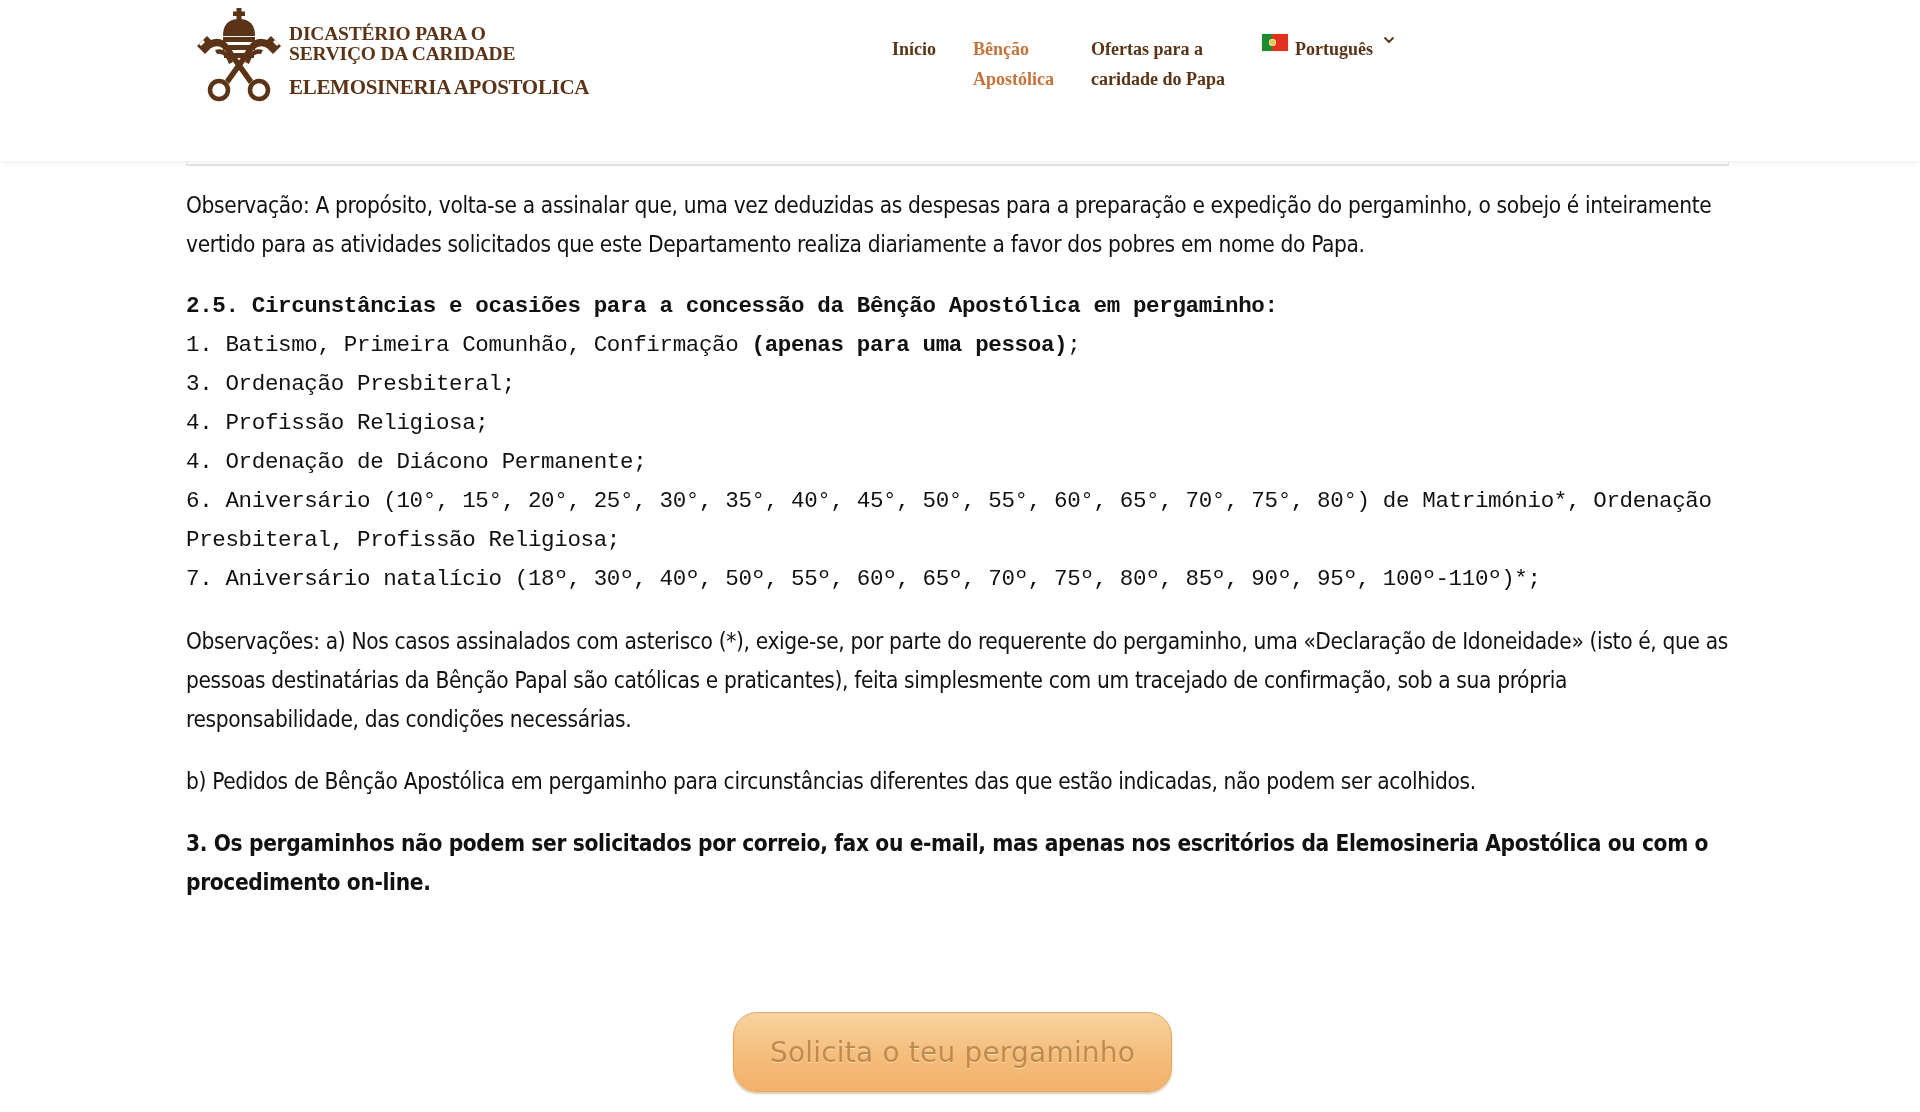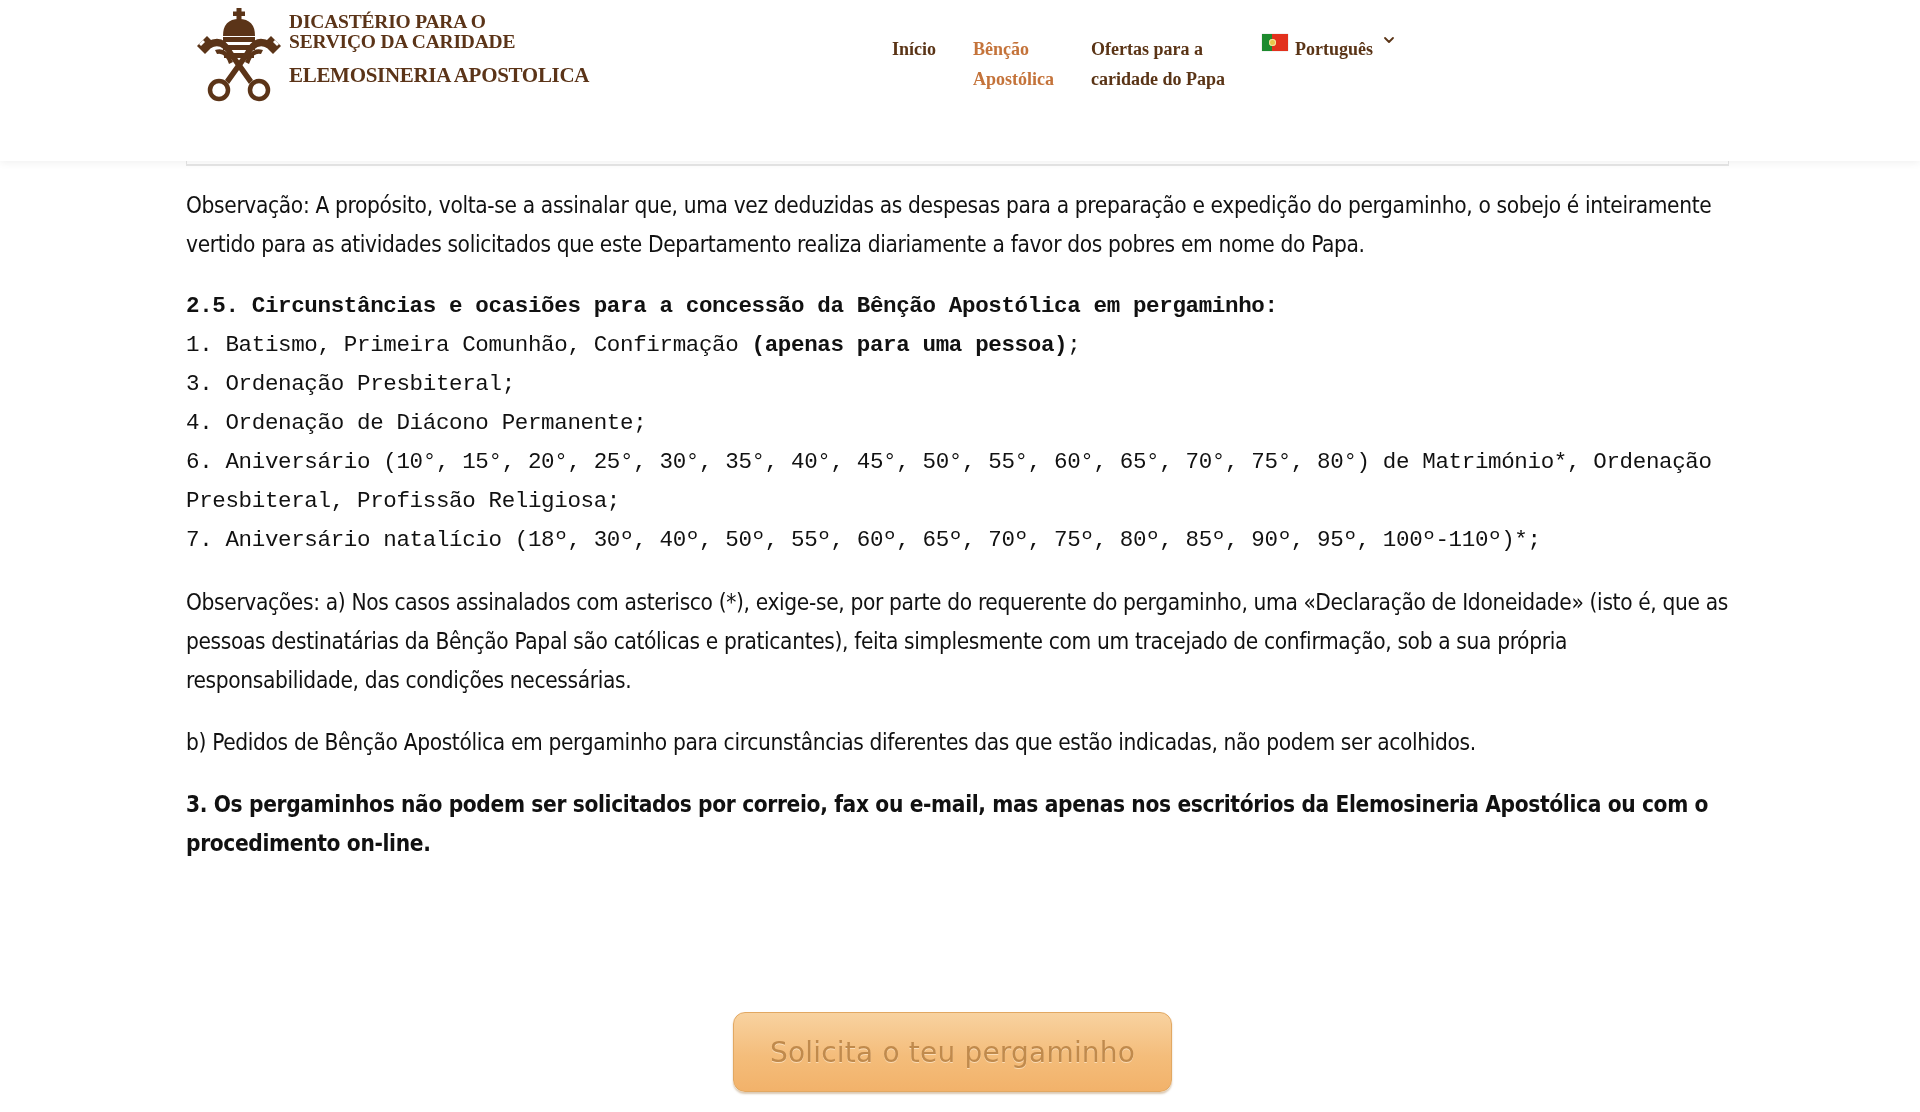--- a/index.html
+++ b/index.html
@@ -34,21 +34,21 @@
       align-items: flex-start;
       text-decoration: none;
     }
     .logo-emblem {
       width: 92px;
       height: 96px;
       display: block;
     }
     .logo-text {
       margin-left: 4px;
-      margin-top: 6px;
+      margin-top: 18px;
       font-family: "Liberation Serif", "DejaVu Serif", serif;
       font-weight: bold;
       color: #5b3418;
       line-height: 1.05;
     }
     .logo-line1, .logo-line2 {
       display: block;
       font-size: 19.5px;
       letter-spacing: -0.2px;
     }
@@ -154,21 +154,21 @@
       left: 733px;
       top: 1012px;
       width: 439px;
       height: 80px;
     }
     .cta-button {
       width: 100%;
       height: 100%;
       box-sizing: border-box;
       border: 1px solid #e2a862;
-      border-radius: 12px;
+      border-radius: 24px;
       background: linear-gradient(to bottom, #f8d2a0 0%, #f4bd7b 55%, #f2b26a 100%);
       box-shadow: 0 2px 2px rgba(150, 100, 40, 0.35);
       color: #c08a4c;
       font-family: "DejaVu Sans", sans-serif;
       font-size: 28px;
       letter-spacing: 0.2px;
       text-shadow: 0 1px 0 rgba(255,240,220,0.6);
       display: flex;
       align-items: center;
       justify-content: center;
@@ -237,20 +237,21 @@
 
 <div class="content-box-edge"></div>
 
 <main class="content">
   <p>Observação: A propósito, volta-se a assinalar que, uma vez deduzidas as despesas para a preparação e expedição do pergaminho, o sobejo é inteiramente vertido para as atividades solicitados que este Departamento realiza diariamente a favor dos pobres em nome do Papa.</p>
 
   <div class="list-block">
     <b class="list-line">2.5. Circunstâncias e ocasiões para a concessão da Bênção Apostólica em pergaminho:</b>
     <span class="list-line"><span>1. Batismo, Primeira Comunhão, Confirmação </span><b>(apenas para uma pessoa)</b><span>;</span></span>
     <span class="list-line">3. Ordenação Presbiteral;</span>
+    <span class="list-line">4. Profissão Religiosa;</span>
     <span class="list-line">4. Ordenação de Diácono Permanente;</span>
     <span class="list-line">6. Aniversário (10°, 15°, 20°, 25°, 30°, 35°, 40°, 45°, 50°, 55°, 60°, 65°, 70°, 75°, 80°) de Matrimónio*, Ordenação Presbiteral, Profissão Religiosa;</span>
     <span class="list-line">7. Aniversário natalício (18º, 30º, 40º, 50º, 55º, 60º, 65º, 70º, 75º, 80º, 85º, 90º, 95º, 100º-110º)*;</span>
   </div>
 
   <p>Observações: a) Nos casos assinalados com asterisco (*), exige-se, por parte do requerente do pergaminho, uma «Declaração de Idoneidade» (isto é, que as pessoas destinatárias da Bênção Papal são católicas e praticantes), feita simplesmente com um tracejado de confirmação, sob a sua própria responsabilidade, das condições necessárias.</p>
   <p>b) Pedidos de Bênção Apostólica em pergaminho para circunstâncias diferentes das que estão indicadas, não podem ser acolhidos.</p>
   <p><b>3. Os pergaminhos não podem ser solicitados por correio, fax ou e-mail, mas apenas nos escritórios da Elemosineria Apostólica ou com o procedimento on-line.</b></p>
 </main>
 

